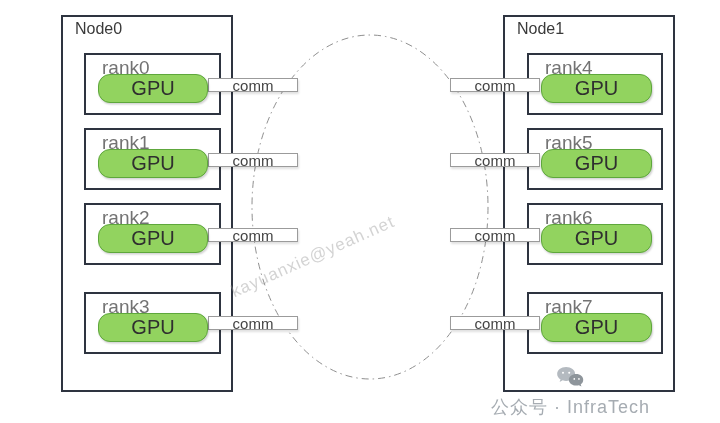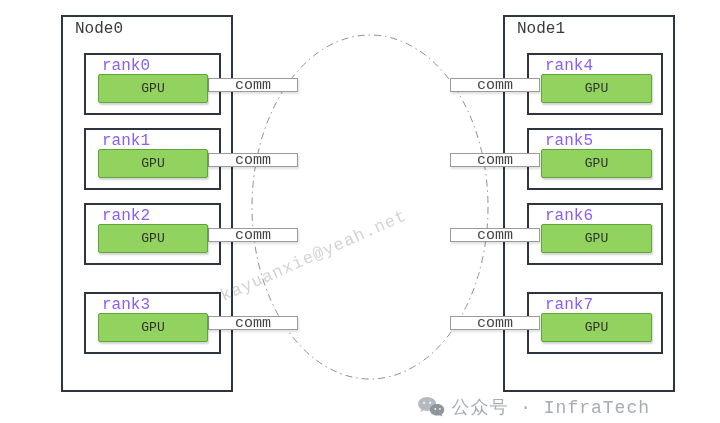--- a/index.html
+++ b/index.html
@@ -1,46 +1,46 @@
 <!DOCTYPE html>
 <html><head>
 <meta charset="utf-8">
 <style>
   html,body{margin:0;padding:0;background:#ffffff;}
   #stage{
     position:relative;width:720px;height:423px;background:#ffffff;overflow:hidden;
-    font-family:Liberation Mono, monospace;color:#3a3a3a;
+    font-family:Liberation Sans, sans-serif;color:#3a3a3a;
   }
   
   #ring-layer{position:absolute;left:0;top:0;width:720px;height:423px;z-index:1;}
   
   .node-box{
     position:absolute;top:15px;width:172px;height:377px;
     border:2px solid #2e3440;background:transparent;z-index:2;box-sizing:border-box;
   }
   .node-box .node-label{
     position:absolute;left:12px;top:3px;font-size:16px;color:#3a3a3a;
   }
   #node0{left:61px;}
   #node1{left:503px;}
   
   .rank-box{
     position:absolute;width:137px;height:62px;border:2px solid #2e3440;
     background:#ffffff;z-index:3;box-sizing:border-box;
   }
-  .rank-box .rank-label{position:absolute;left:16px;top:2px;font-size:16px;color:#8b5cf6;}
+  .rank-box .rank-label{position:absolute;left:16px;top:2px;font-size:19px;color:#737373;}
   .rank-left{left:84px;}
   .rank-right{left:527px;width:136px;}
   .row0{top:53px;} .row1{top:128px;} .row2{top:203px;} .row3{top:292px;}
   
   .gpu-chip{
-    position:absolute;width:110px;height:29px;border:1.5px solid #5ea73c;border-radius:2px;
+    position:absolute;width:110px;height:29px;border:1.5px solid #5ea73c;border-radius:12px;
     background:#92d35f;z-index:5;box-sizing:border-box;
     display:flex;align-items:center;justify-content:center;
-    font-size:13px;color:#2f2f2f;box-shadow:1px 1.5px 2px rgba(0,0,0,0.18);
+    font-size:20px;color:#2f2f2f;box-shadow:1px 1.5px 2px rgba(0,0,0,0.18);
   }
   .gpu-left{left:98px;}
   .gpu-right{left:541px;width:111px;}
   .gtop0{top:74px;} .gtop1{top:149px;} .gtop2{top:224px;} .gtop3{top:313px;}
   
   .comm-box{
     position:absolute;width:90px;height:14px;border:1px solid #9b9b9b;background:#ffffff;
     z-index:4;box-sizing:border-box;display:flex;align-items:center;justify-content:center;
     font-size:15px;color:#444444;box-shadow:1px 1.5px 2px rgba(0,0,0,0.12);
   }
@@ -49,21 +49,21 @@
   .ctop0{top:78px;} .ctop1{top:153px;} .ctop2{top:228px;} .ctop3{top:316px;}
   
   #watermark{
     position:absolute;left:213px;top:247px;width:200px;text-align:center;
     transform:rotate(-24deg);font-size:17px;letter-spacing:1px;
     color:rgba(150,150,150,0.42);z-index:6;pointer-events:none;white-space:nowrap;
   }
   
   #footer{position:absolute;right:70px;bottom:4px;z-index:7;text-align:right;}
   #footer-main{
-    display:flex;align-items:center;gap:6px;justify-content:flex-end;
+    display:flex;align-items:center;gap:6px;justify-content:flex-end;flex-direction:column;
   }
   #wechat-icon{width:28px;height:24px;flex:0 0 auto;}
   #wechat-label{font-size:18px;color:#a6acb2;letter-spacing:1px;white-space:nowrap;}
   #csdn-label{font-size:12px;color:#b9bfc4;margin-top:-2px;white-space:nowrap;}
 </style>
 </head>
 <body>
 
 <div id="stage">
 

